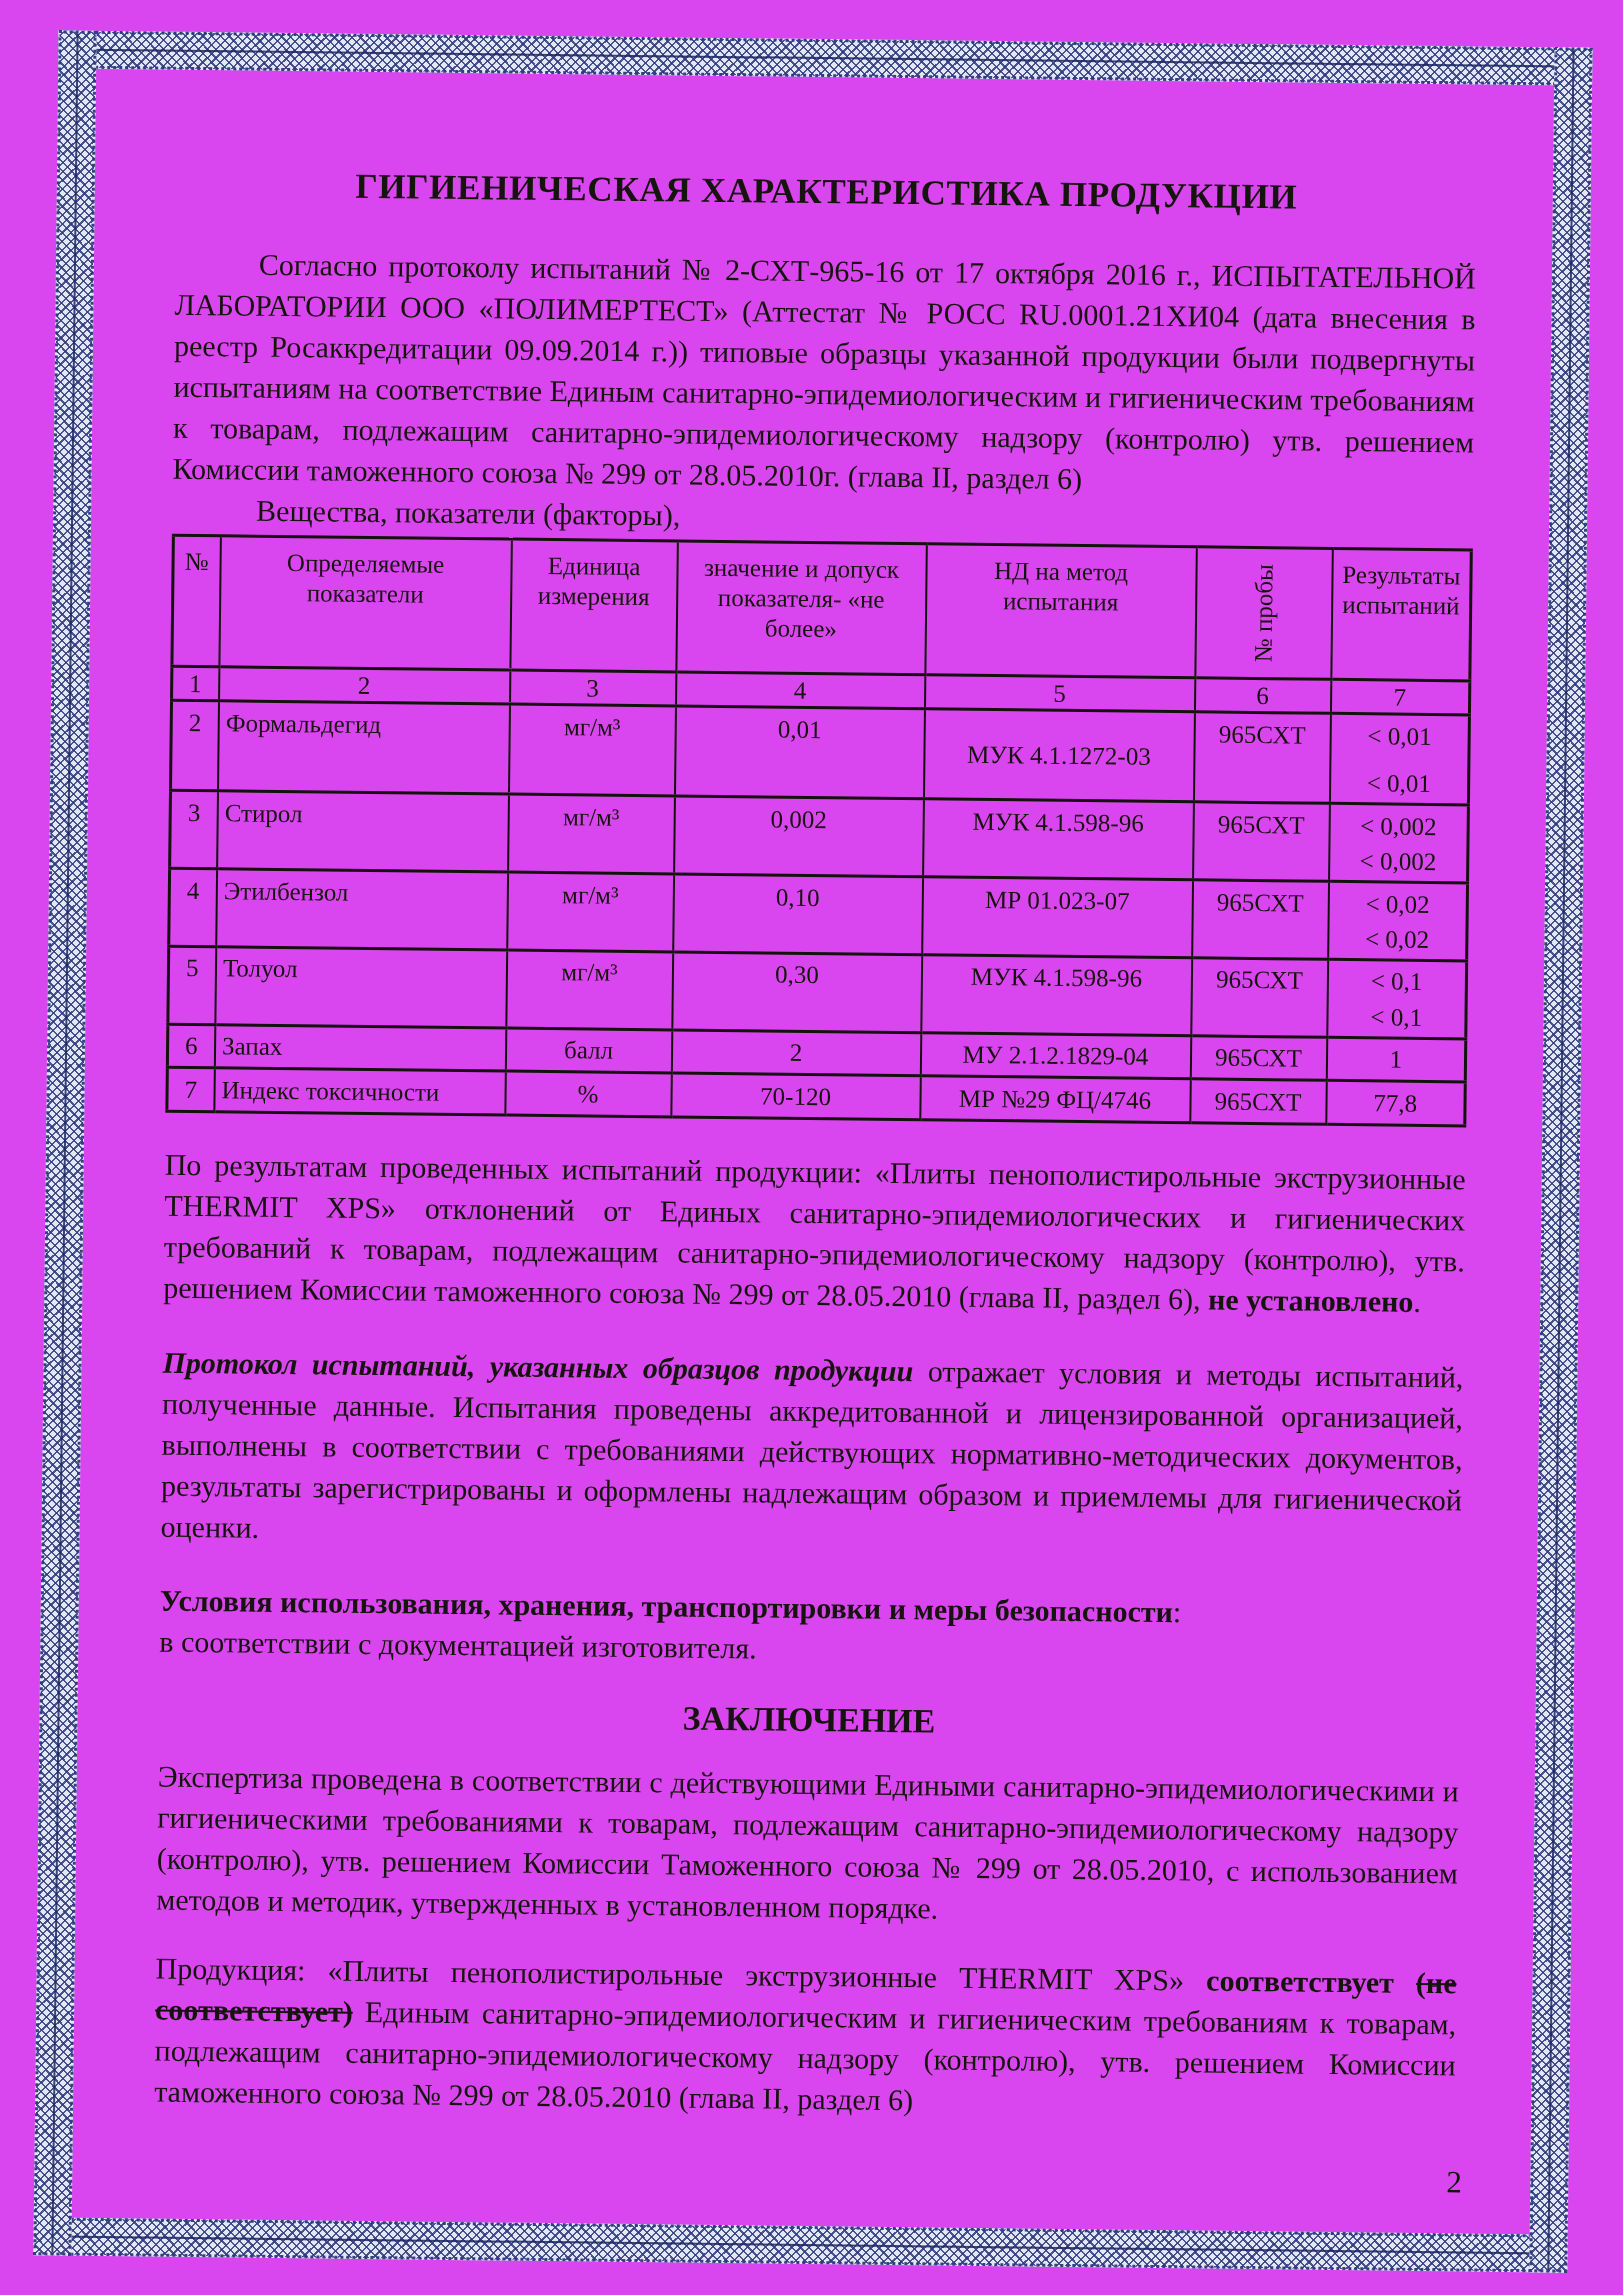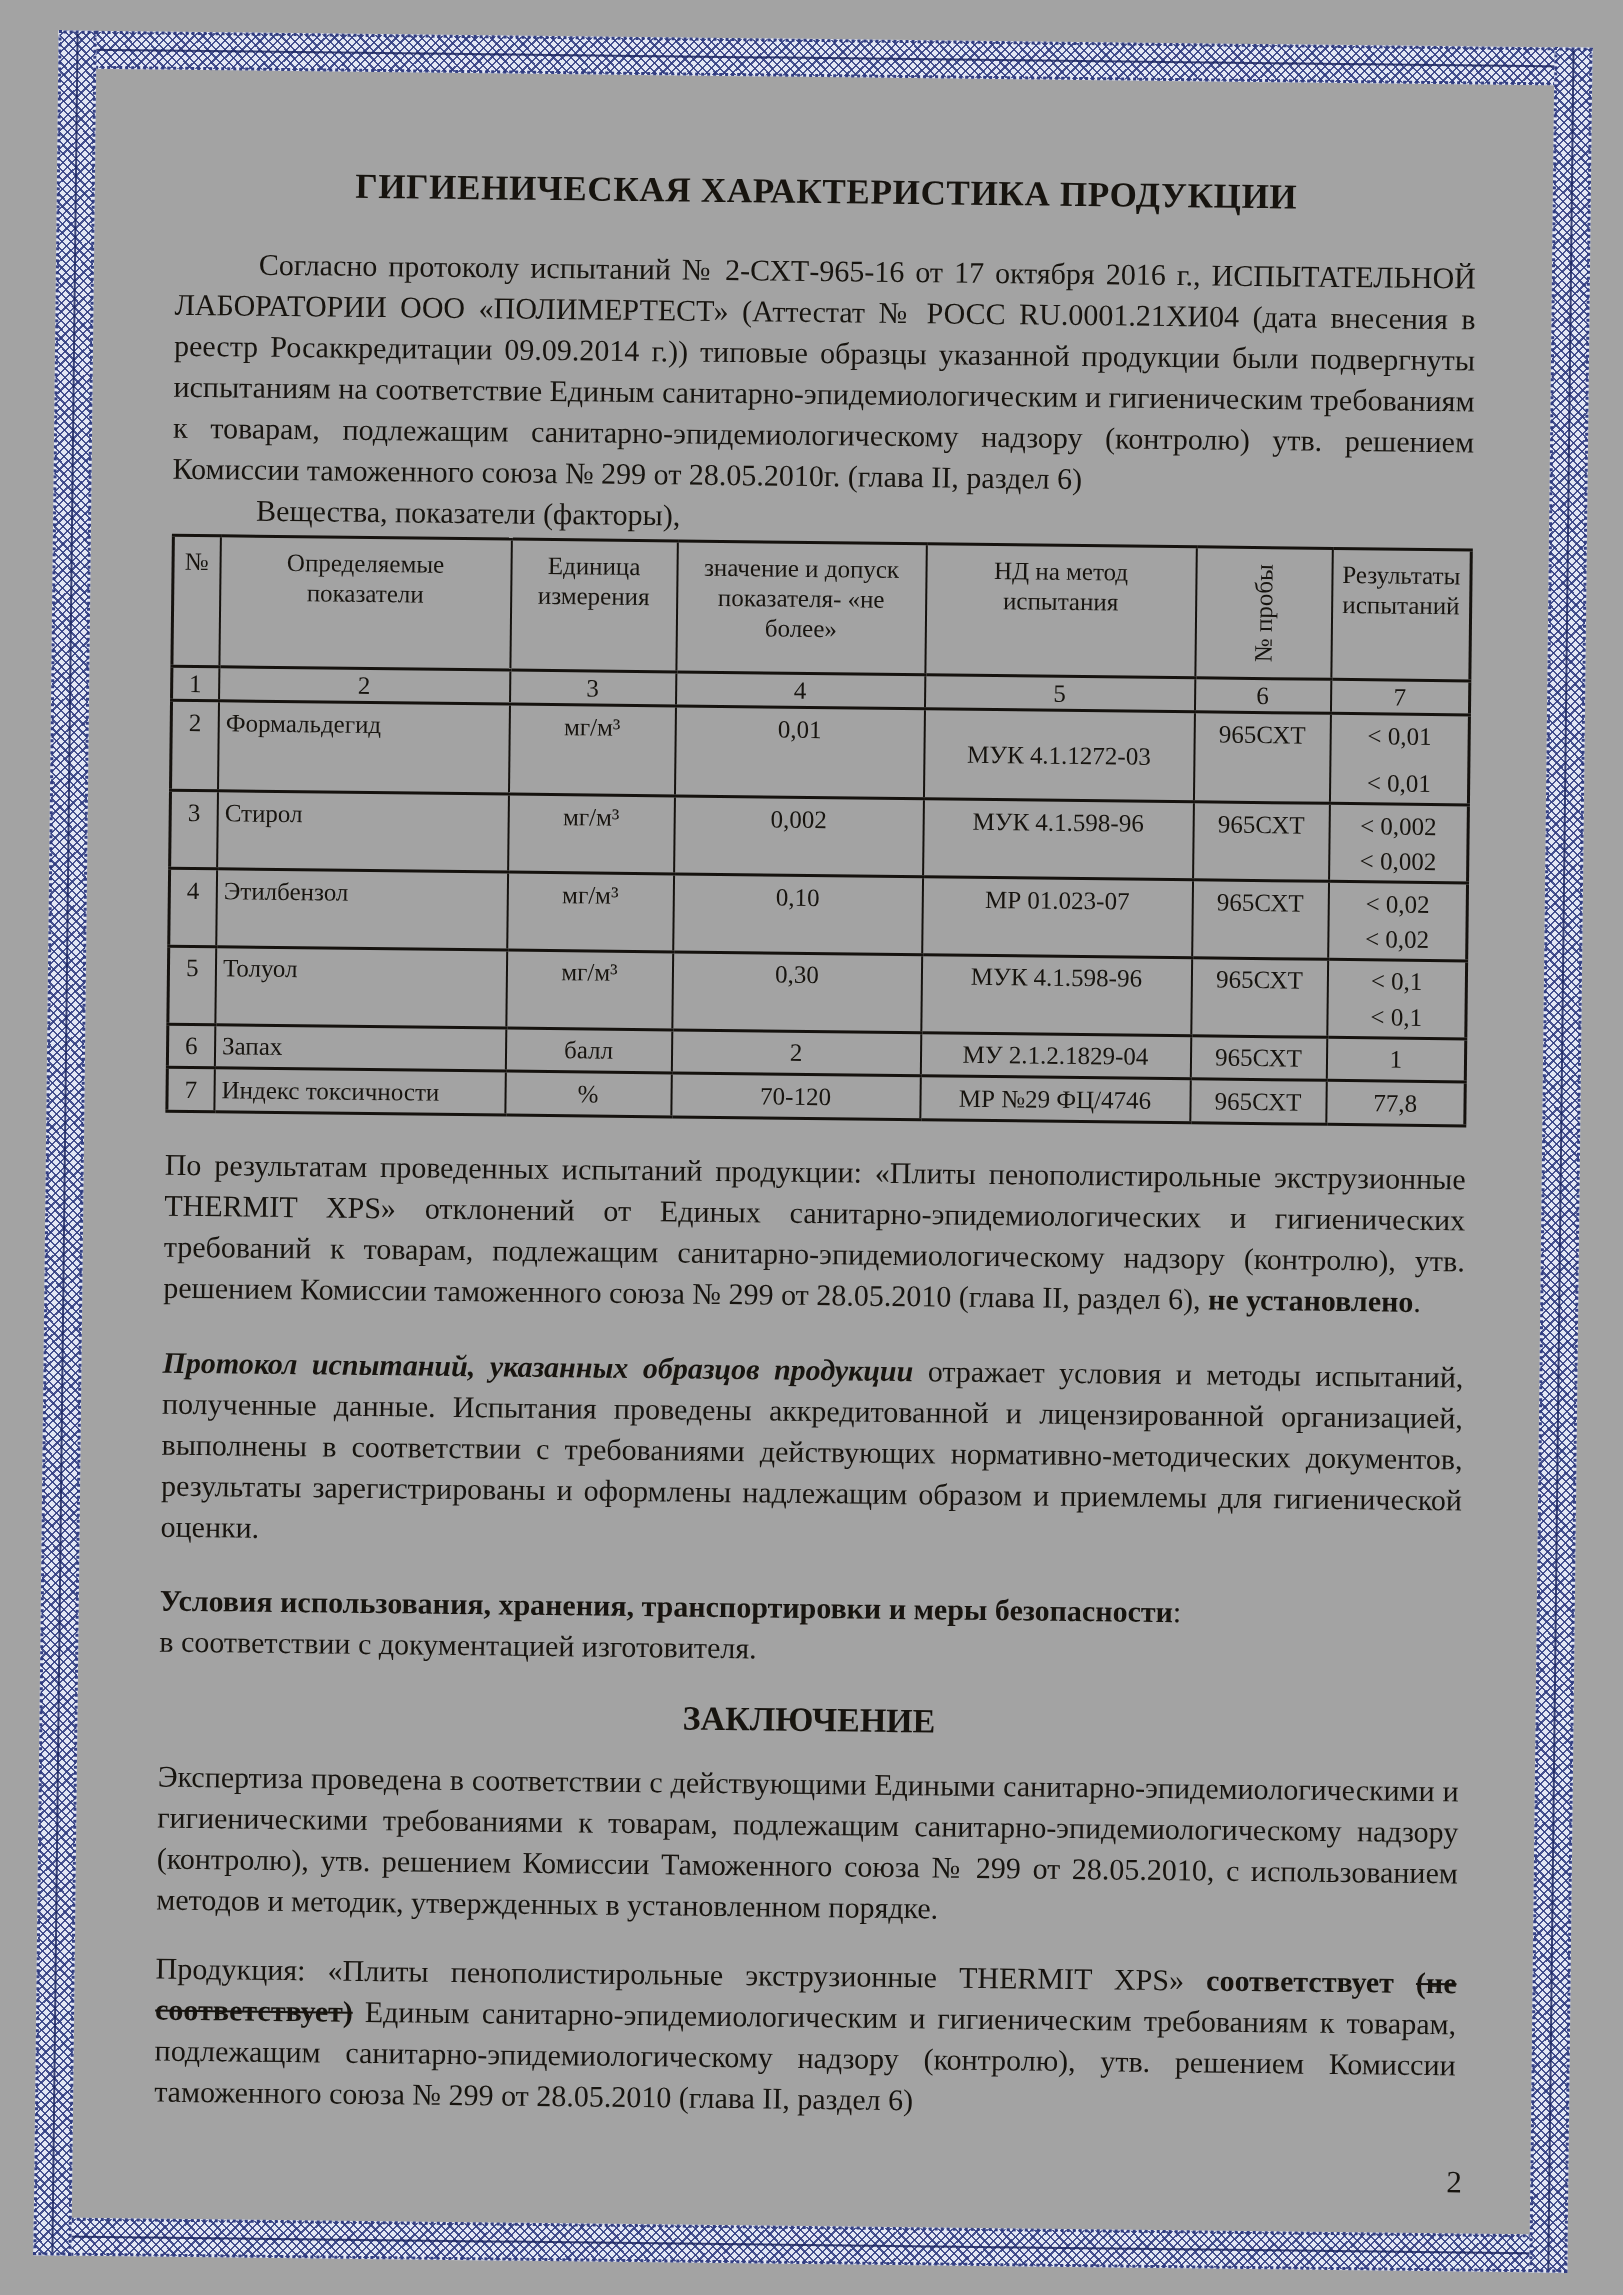--- a/index.html
+++ b/index.html
@@ -1,21 +1,21 @@
 <!DOCTYPE html>
 <html style="font-size:10.5px"><head>
 <meta charset="utf-8">
 <style>
   * { box-sizing: border-box; margin: 0; padding: 0; }
   html, body { background: #ffffff; }
   .page {
     position: relative;
     width: 1623px;
     height: 2295px;
-    background: #a3a3a3;
+    background: #d946ef;
     overflow: hidden;
     font-family: "Liberation Serif", "DejaVu Serif", serif;
     color: #17140f;
   }
   .sheet {
     position: absolute;
     inset: 0;
     transform: rotate(0.65deg);
     transform-origin: 812px 1147px;
   }

